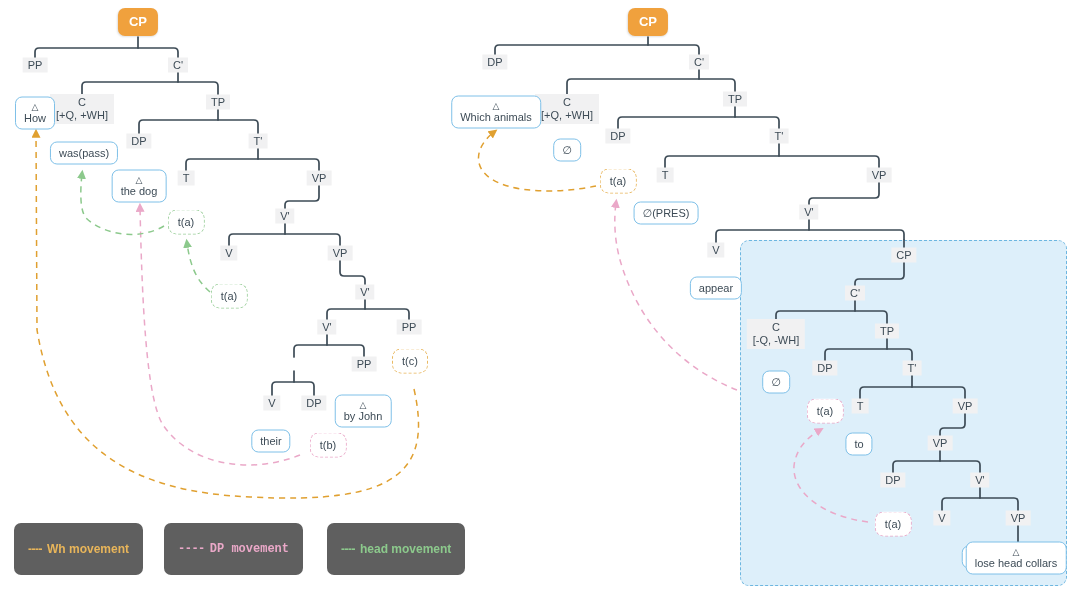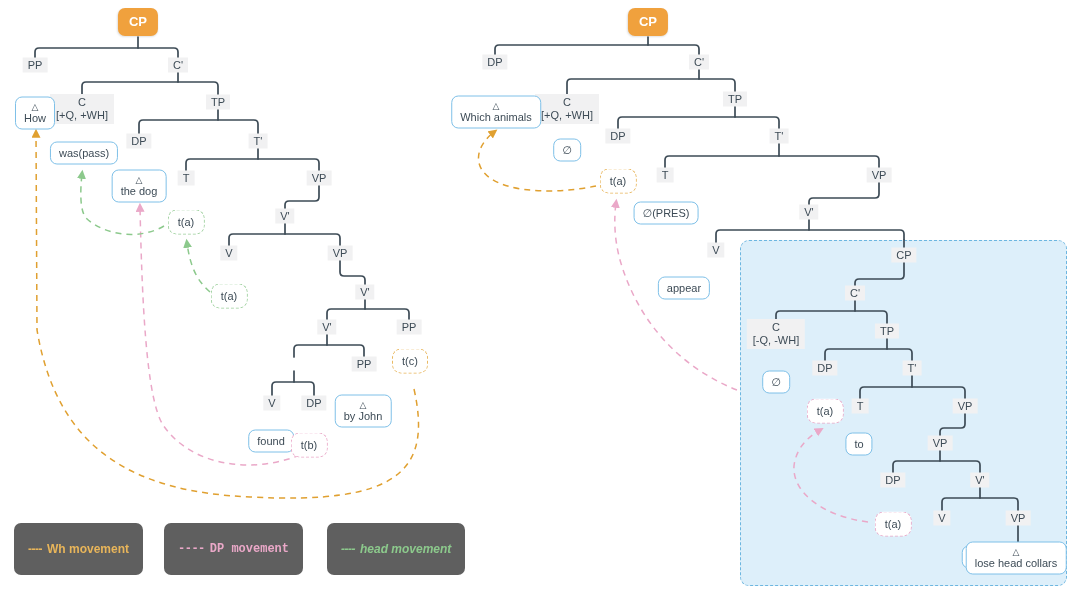--- a/index.html
+++ b/index.html
@@ -272,27 +272,27 @@
     </div>
     <div class="lex" style="left:139px;top:186px;">
       <span class="tri">△</span>
       <span>the dog</span>
     </div>
     <div class="lex" style="left:363px;top:411px;">
       <span class="tri">△</span>
       <span>by John</span>
     </div>
     <div class="lex" style="left:271px;top:441px;">
-      <span>found</span>
+      <span>their</span>
     </div>
 
     <div class="trace head" style="left:186px;top:222px;">t(a)</div>
     <div class="trace head" style="left:229px;top:296px;">t(a)</div>
     <div class="trace wh" style="left:410px;top:361px;">t(c)</div>
-    <div class="trace dp" style="left:309px;top:445px;">t(b)</div>
+    <div class="trace dp" style="left:328px;top:445px;">t(b)</div>
   </div>
 
   <div style="position:absolute;left:0;top:0;z-index:3;">
 
     <div class="cp-root" style="left:648px;top:22px;">CP</div>
 
     <div class="node" style="left:495px;top:62px;">DP</div>
     <div class="node" style="left:699px;top:62px;">C'</div>
 
     <div class="node two" style="left:567px;top:109px;">
@@ -330,21 +330,21 @@
     <div class="lex" style="left:496px;top:112px;">
       <span class="tri">△</span>
       <span>Which animals</span>
     </div>
     <div class="lex" style="left:567px;top:150px;">
       <span>∅</span>
     </div>
     <div class="lex" style="left:666px;top:213px;">
       <span>∅(PRES)</span>
     </div>
-    <div class="lex" style="left:684px;top:288px;z-index:4;">
+    <div class="lex" style="left:716px;top:288px;z-index:4;">
       <span>appear</span>
     </div>
     <div class="lex" style="left:776px;top:382px;z-index:4;">
       <span>∅</span>
     </div>
     <div class="lex" style="left:859px;top:444px;z-index:4;">
       <span>to</span>
     </div>
     <div class="lex" style="left:942px;top:557px;z-index:4;margin-left:48px;">
       <span>contrive</span>
@@ -360,18 +360,18 @@
   </div>
 
 
   <div style="position:absolute;left:0;top:0;z-index:5;">
     <div class="legend-item" style="left:14px;top:549px;color:#e8b55a;">
       <span class="dash">----</span><span>Wh movement</span>
     </div>
     <div class="legend-item" style="left:164px;top:549px;color:#eaa8c8;font-family:Liberation Mono, monospace;">
       <span class="dash">----</span><span>DP movement</span>
     </div>
-    <div class="legend-item" style="left:327px;top:549px;color:#8cc98c;font-style:italic;">
+    <div class="legend-item" style="left:327px;top:549px;color:#8cc98c;">
       <span class="dash">----</span><span>head movement</span>
     </div>
   </div>
 
 </div>
 
 </body></html>

